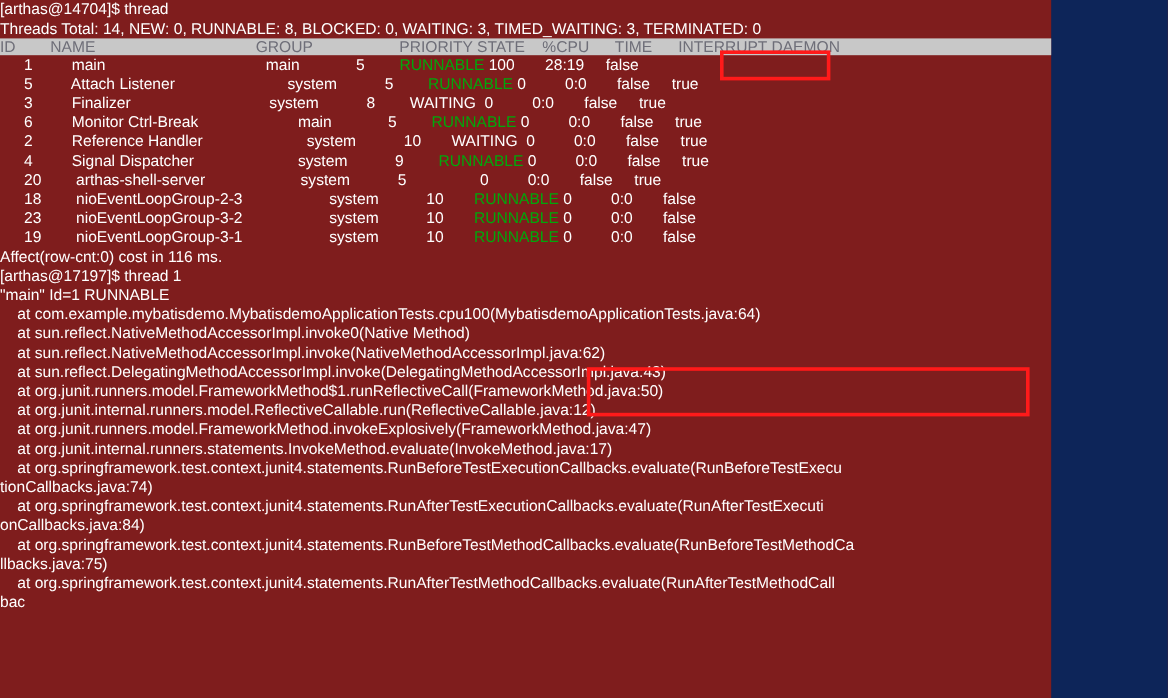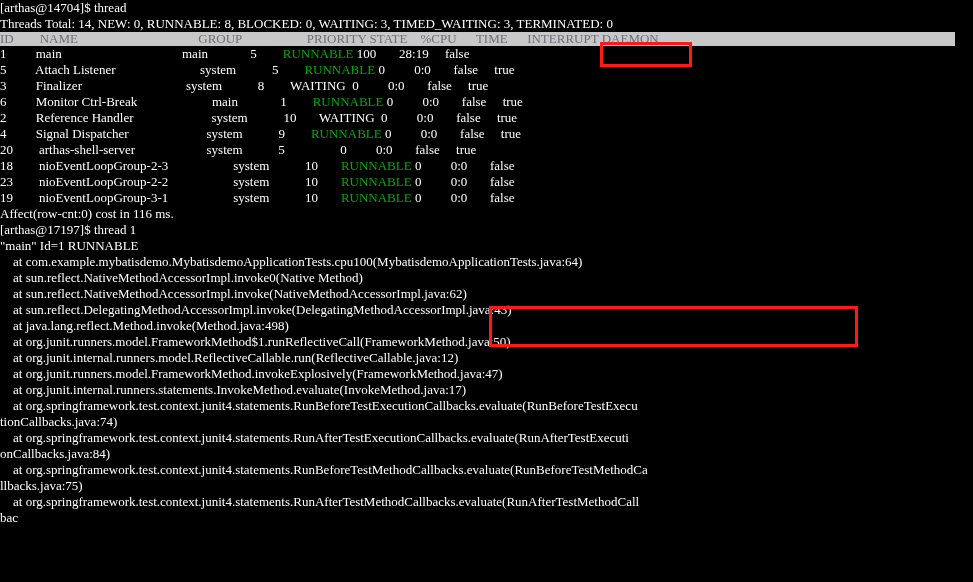--- a/index.html
+++ b/index.html
@@ -2,25 +2,25 @@
 <html><head>
 <meta charset="utf-8">
 <style>
   html, body {
     margin: 0;
     padding: 0;
     background: #0d2559;
   }
   #terminal {
     position: relative;
-    width: 973px;
+    width: 876px;
     height: 582px;
-    background: #000000;
+    background: #7f1d1d;
     overflow: hidden;
-    font-family: Liberation Serif, serif;
+    font-family: Liberation Sans, sans-serif;
     font-size: 13px;
     line-height: 16px;
     letter-spacing: 0px;
     color: #ffffff;
     -webkit-font-smoothing: none;
   }
   .line {
     height: 16px;
     line-height: 16px;
     white-space: pre;
@@ -33,21 +33,21 @@
   .thead {
     height: 14px;
     line-height: 14px;
     background: #c8c8c8;
     color: #6e6e78;
     white-space: pre;
     font-size: 13px;
     width: 955px;
   }
 
-  .row { white-space: pre; }
+  .row { white-space: pre; padding-left: 20px; }
   .st-runnable { color: #00a80b; }
   .st-waiting  { color: #ffffff; }
   .st-blank    { color: transparent; }
 
   .stack { white-space: pre; }
 
   
   .redbox {
     position: absolute;
     border: 3px solid #ff1a1a;
@@ -74,39 +74,38 @@
 
   <div class="line prompt-line">[arthas@14704]$ thread</div>
   <div class="line summary-line">Threads Total: 14, NEW: 0, RUNNABLE: 8, BLOCKED: 0, WAITING: 3, TIMED_WAITING: 3, TERMINATED: 0</div>
 
   <div class="thead">ID        NAME                                     GROUP                    PRIORITY STATE    %CPU      TIME      INTERRUPT DAEMON</div>
 
   <div id="thread-rows">
       <div class="line row"><span>1         main                                     main             5        </span><span class="st-runnable">RUNNABLE </span><span>100       28:19     false     </span></div>
       <div class="line row"><span>5         Attach Listener                          system           5        </span><span class="st-runnable">RUNNABLE </span><span>0         0:0       false     true</span></div>
       <div class="line row"><span>3         Finalizer                                system           8        </span><span class="st-waiting">WAITING  </span><span>0         0:0       false     true</span></div>
-      <div class="line row"><span>6         Monitor Ctrl-Break                       main             1        </span><span class="st-runnable">RUNNABLE </span><span>0         0:0       false     true</span></div>
+      <div class="line row"><span>6         Monitor Ctrl-Break                       main             5        </span><span class="st-runnable">RUNNABLE </span><span>0         0:0       false     true</span></div>
       <div class="line row"><span>2         Reference Handler                        system           10       </span><span class="st-waiting">WAITING  </span><span>0         0:0       false     true</span></div>
       <div class="line row"><span>4         Signal Dispatcher                        system           9        </span><span class="st-runnable">RUNNABLE </span><span>0         0:0       false     true</span></div>
       <div class="line row"><span>20        arthas-shell-server                      system           5        </span><span class="st-blank">         </span><span>0         0:0       false     true</span></div>
       <div class="line row"><span>18        nioEventLoopGroup-2-3                    system           10       </span><span class="st-runnable">RUNNABLE </span><span>0         0:0       false     </span></div>
-      <div class="line row"><span>23        nioEventLoopGroup-2-2                    system           10       </span><span class="st-runnable">RUNNABLE </span><span>0         0:0       false     </span></div>
+      <div class="line row"><span>23        nioEventLoopGroup-3-2                    system           10       </span><span class="st-runnable">RUNNABLE </span><span>0         0:0       false     </span></div>
       <div class="line row"><span>19        nioEventLoopGroup-3-1                    system           10       </span><span class="st-runnable">RUNNABLE </span><span>0         0:0       false     </span></div>
     </div>
 
   <div class="line">Affect(row-cnt:0) cost in 116 ms.</div>
   <div class="line prompt-line">[arthas@17197]$ thread 1</div>
   <div class="line">"main" Id=1 RUNNABLE</div>
 
   <div id="stack-lines">
       <div class="line stack">    at com.example.mybatisdemo.MybatisdemoApplicationTests.cpu100(MybatisdemoApplicationTests.java:64)</div>
       <div class="line stack">    at sun.reflect.NativeMethodAccessorImpl.invoke0(Native Method)</div>
       <div class="line stack">    at sun.reflect.NativeMethodAccessorImpl.invoke(NativeMethodAccessorImpl.java:62)</div>
       <div class="line stack">    at sun.reflect.DelegatingMethodAccessorImpl.invoke(DelegatingMethodAccessorImpl.java:43)</div>
-      <div class="line stack">    at java.lang.reflect.Method.invoke(Method.java:498)</div>
       <div class="line stack">    at org.junit.runners.model.FrameworkMethod$1.runReflectiveCall(FrameworkMethod.java:50)</div>
       <div class="line stack">    at org.junit.internal.runners.model.ReflectiveCallable.run(ReflectiveCallable.java:12)</div>
       <div class="line stack">    at org.junit.runners.model.FrameworkMethod.invokeExplosively(FrameworkMethod.java:47)</div>
       <div class="line stack">    at org.junit.internal.runners.statements.InvokeMethod.evaluate(InvokeMethod.java:17)</div>
       <div class="line stack">    at org.springframework.test.context.junit4.statements.RunBeforeTestExecutionCallbacks.evaluate(RunBeforeTestExecu</div>
       <div class="line stack">tionCallbacks.java:74)</div>
       <div class="line stack">    at org.springframework.test.context.junit4.statements.RunAfterTestExecutionCallbacks.evaluate(RunAfterTestExecuti</div>
       <div class="line stack">onCallbacks.java:84)</div>
       <div class="line stack">    at org.springframework.test.context.junit4.statements.RunBeforeTestMethodCallbacks.evaluate(RunBeforeTestMethodCa</div>
       <div class="line stack">llbacks.java:75)</div>

